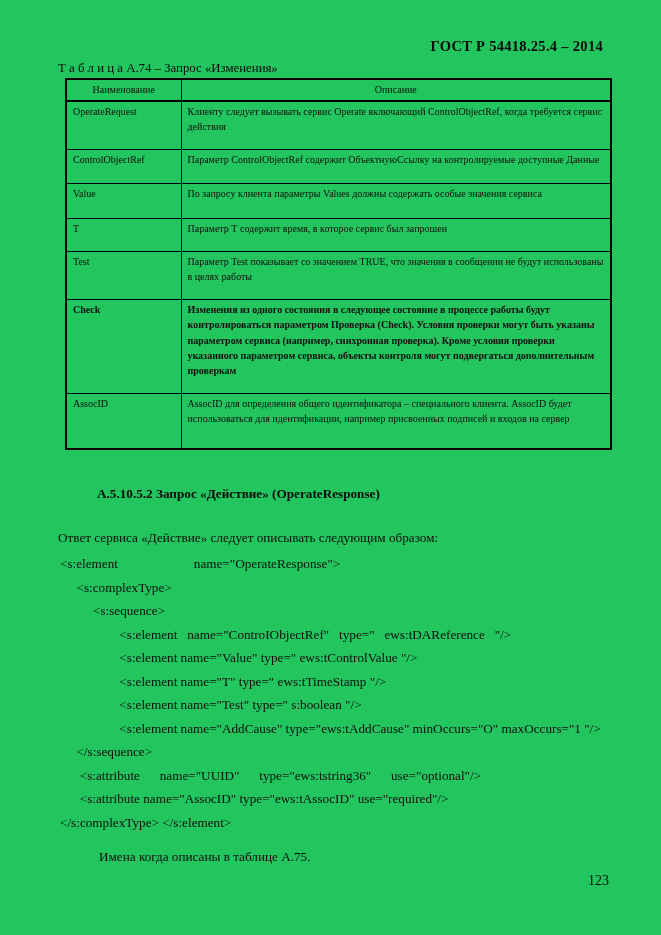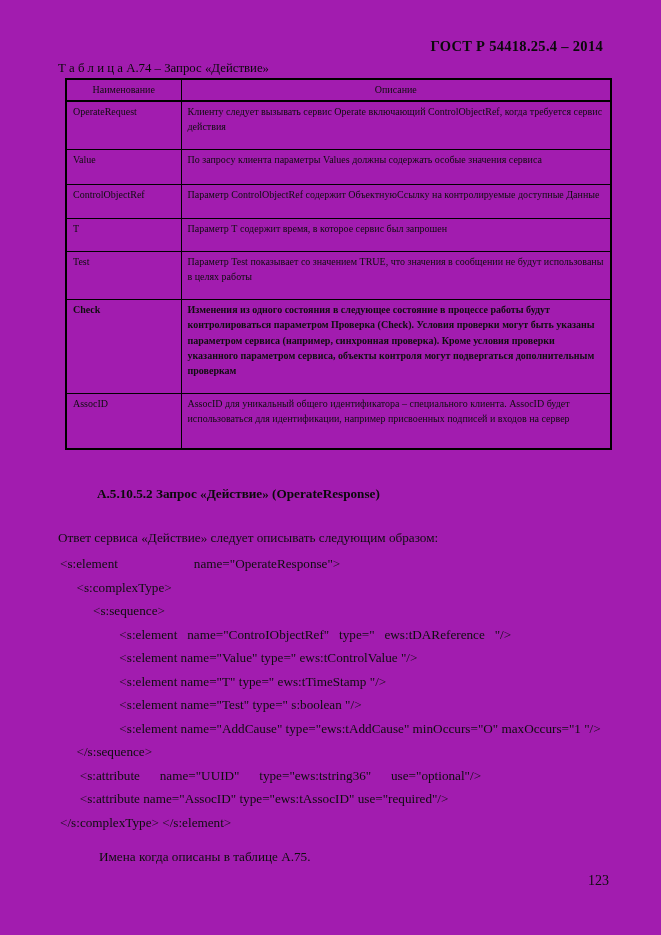--- a/index.html
+++ b/index.html
@@ -4,21 +4,21 @@
 <style>
   * { margin: 0; padding: 0; box-sizing: border-box; }
   html, body { background: #ffffff; }
   body {
     width: 661px; height: 935px;
     font-family: "Liberation Serif", "DejaVu Serif", serif;
     color: #111;
     position: relative;
     overflow: hidden;
   }
-  .page { position: absolute; inset: 0; background: #a21caf; }
+  .page { position: absolute; inset: 0; background: #22c55e; }
 
   .doc-header {
     position: absolute; top: 38px; right: 58px;
     font-size: 14.5px; font-weight: bold; letter-spacing: 0.3px;
     color: #0a0a0a;
   }
   .table-caption {
     position: absolute; top: 61px; left: 58px;
     font-size: 12.8px; color: #0a0a0a;
   }
@@ -73,61 +73,61 @@
     font-size: 14px; color: #0e0e0e;
   }
 </style>
 </head>
 <body>
 
 <div class="page">
 
   <div class="doc-header">ГОСТ Р 54418.25.4 – 2014</div>
 
-  <div class="table-caption">Т а б л и ц а А.74 – Запрос «Действие»</div>
+  <div class="table-caption">Т а б л и ц а А.74 – Запрос «Изменения»</div>
 
   <table class="data-table">
     <colgroup>
         <col class="c-name">
         <col class="c-desc">
       </colgroup>
     <thead>
       <tr>
         <th>Наименование</th>
         <th>Описание</th>
       </tr>
     </thead>
     <tbody>
       <tr style="height:34px;">
         <td class="name-cell">OperateRequest</td>
         <td class="desc-cell">Клиенту следует вызывать сервис Operate включающий ControlObjectRef, когда требуется сервис действия</td>
       </tr>
+      <tr style="height:33px;">
+        <td class="name-cell">ControlObjectRef</td>
+        <td class="desc-cell">Параметр ControlObjectRef содержит ОбъектнуюСсылку на контролируемые доступные Данные</td>
+      </tr>
       <tr style="height:35px;">
         <td class="name-cell">Value</td>
         <td class="desc-cell">По запросу клиента параметры Values должны содержать особые значения сервиса</td>
-      </tr>
-      <tr style="height:33px;">
-        <td class="name-cell">ControlObjectRef</td>
-        <td class="desc-cell">Параметр ControlObjectRef содержит ОбъектнуюСсылку на контролируемые доступные Данные</td>
       </tr>
       <tr style="height:22px;">
         <td class="name-cell">T</td>
         <td class="desc-cell">Параметр Т содержит время, в которое сервис был запрошен</td>
       </tr>
       <tr style="height:35px;">
         <td class="name-cell">Test</td>
         <td class="desc-cell">Параметр Test показывает со значением TRUE, что значения в сообщении не будут использованы в целях работы</td>
       </tr>
       <tr style="height:88px;font-weight:bold;">
         <td class="name-cell">Check</td>
         <td class="desc-cell">Изменения из одного состояния в следующее состояние в процессе работы будут контролироваться параметром Проверка (Check). Условия проверки могут быть указаны параметром сервиса (например, синхронная проверка). Кроме условия проверки указанного параметром сервиса, объекты контроля могут подвергаться дополнительным проверкам</td>
       </tr>
       <tr style="height:55px;">
         <td class="name-cell">AssocID</td>
-        <td class="desc-cell">AssocID для уникальный общего идентификатора – специального клиента. AssocID будет использоваться для идентификации, например присвоенных подписей и входов на сервер</td>
+        <td class="desc-cell">AssocID для определения общего идентификатора – специального клиента. AssocID будет использоваться для идентификации, например присвоенных подписей и входов на сервер</td>
       </tr>
     </tbody>
   </table>
 
   <div class="section-heading">А.5.10.5.2 Запрос «Действие» (OperateResponse)</div>
 
   <div class="intro-paragraph">Ответ сервиса «Действие» следует описывать следующим образом:</div>
 
   <div class="code-block">
     <div class="code-line">&lt;s:element                       name="OperateResponse"&gt;</div>

